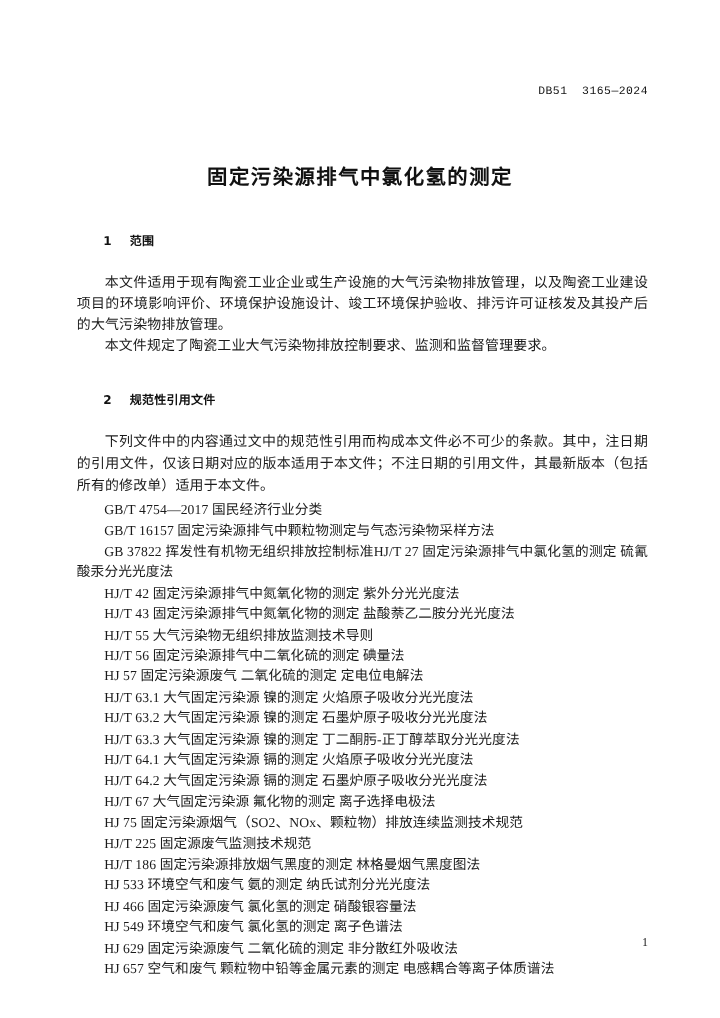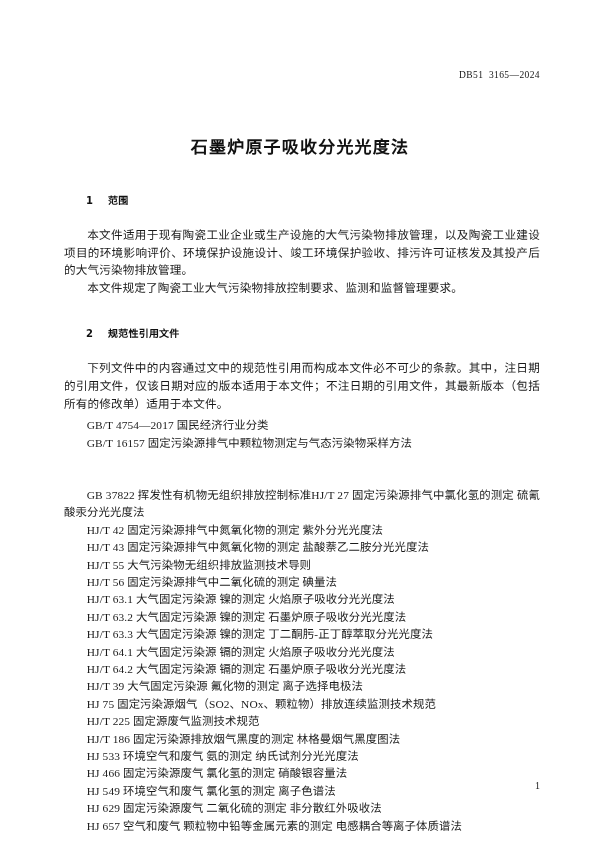--- a/index.html
+++ b/index.html
@@ -22,21 +22,21 @@
     height: 848px;
   }
 
   
   .doc-header {
     position: absolute;
     top: 70px;
     left: 60px;
     right: 60px;
     text-align: right;
-    font-family: Liberation Serif, serif;
+    font-family: Liberation Mono, monospace;
     font-size: 9.5px;
     letter-spacing: 0.4px;
     color: #141414;
     white-space: pre;
   }
 
   
   .doc-title {
     position: absolute;
     top: 122px;
@@ -102,21 +102,20 @@
     letter-spacing: 0.1px;
     text-align: justify;
     text-justify: inter-ideograph;
     white-space: normal;
   }
   
   .ref-item.wrapping {
     text-indent: 2em;
     margin-left: -28px;
     padding-left: 28px;
-    margin-top: 35px;
   }
 
   
   .page-number {
     position: absolute;
     top: 780px;
     left: 60px;
     right: 60px;
     text-align: right;
     font-family: "Liberation Serif", "DejaVu Serif", serif;
@@ -124,21 +123,21 @@
     color: #1a1a1a;
   }
 </style>
 </head>
 <body>
 
 <div class="page">
 
   <div class="doc-header">DB51  3165—2024</div>
 
-  <h1 class="doc-title">石墨炉原子吸收分光光度法</h1>
+  <h1 class="doc-title">固定污染源排气中氯化氢的测定</h1>
 
   <div class="content">
 
     <div class="clause-heading">
       <span class="num">1</span><span>范围</span>
     </div>
     <p class="para">本文件适用于现有陶瓷工业企业或生产设施的大气污染物排放管理，以及陶瓷工业建设项目的环境影响评价、环境保护设施设计、竣工环境保护验收、排污许可证核发及其投产后的大气污染物排放管理。</p>
     <p class="para">本文件规定了陶瓷工业大气污染物排放控制要求、监测和监督管理要求。</p>
 
     <div class="gap-after-para-1"></div>
@@ -151,26 +150,27 @@
     <div class="gap-before-list"></div>
 
     <ul class="ref-list">
       <li class="ref-item">GB/T 4754—2017   国民经济行业分类</li>
       <li class="ref-item">GB/T 16157   固定污染源排气中颗粒物测定与气态污染物采样方法</li>
       <li class="ref-item wrapping">GB 37822   挥发性有机物无组织排放控制标准HJ/T 27   固定污染源排气中氯化氢的测定   硫氰酸汞分光光度法</li>
       <li class="ref-item">HJ/T 42   固定污染源排气中氮氧化物的测定   紫外分光光度法</li>
       <li class="ref-item">HJ/T 43   固定污染源排气中氮氧化物的测定   盐酸萘乙二胺分光光度法</li>
       <li class="ref-item">HJ/T 55   大气污染物无组织排放监测技术导则</li>
       <li class="ref-item">HJ/T 56   固定污染源排气中二氧化硫的测定   碘量法</li>
+      <li class="ref-item">HJ 57   固定污染源废气   二氧化硫的测定   定电位电解法</li>
       <li class="ref-item">HJ/T 63.1   大气固定污染源   镍的测定   火焰原子吸收分光光度法</li>
       <li class="ref-item">HJ/T 63.2   大气固定污染源   镍的测定   石墨炉原子吸收分光光度法</li>
       <li class="ref-item">HJ/T 63.3   大气固定污染源   镍的测定   丁二酮肟-正丁醇萃取分光光度法</li>
       <li class="ref-item">HJ/T 64.1   大气固定污染源   镉的测定   火焰原子吸收分光光度法</li>
       <li class="ref-item">HJ/T 64.2   大气固定污染源   镉的测定   石墨炉原子吸收分光光度法</li>
-      <li class="ref-item">HJ/T 39   大气固定污染源   氟化物的测定   离子选择电极法</li>
+      <li class="ref-item">HJ/T 67   大气固定污染源   氟化物的测定   离子选择电极法</li>
       <li class="ref-item">HJ 75   固定污染源烟气（SO2、NOx、颗粒物）排放连续监测技术规范</li>
       <li class="ref-item">HJ/T 225   固定源废气监测技术规范</li>
       <li class="ref-item">HJ/T 186   固定污染源排放烟气黑度的测定   林格曼烟气黑度图法</li>
       <li class="ref-item">HJ 533   环境空气和废气   氨的测定   纳氏试剂分光光度法</li>
       <li class="ref-item">HJ 466   固定污染源废气   氯化氢的测定   硝酸银容量法</li>
       <li class="ref-item">HJ 549   环境空气和废气   氯化氢的测定   离子色谱法</li>
       <li class="ref-item">HJ 629   固定污染源废气   二氧化硫的测定   非分散红外吸收法</li>
       <li class="ref-item">HJ 657   空气和废气   颗粒物中铅等金属元素的测定   电感耦合等离子体质谱法</li>
 
     </ul>

